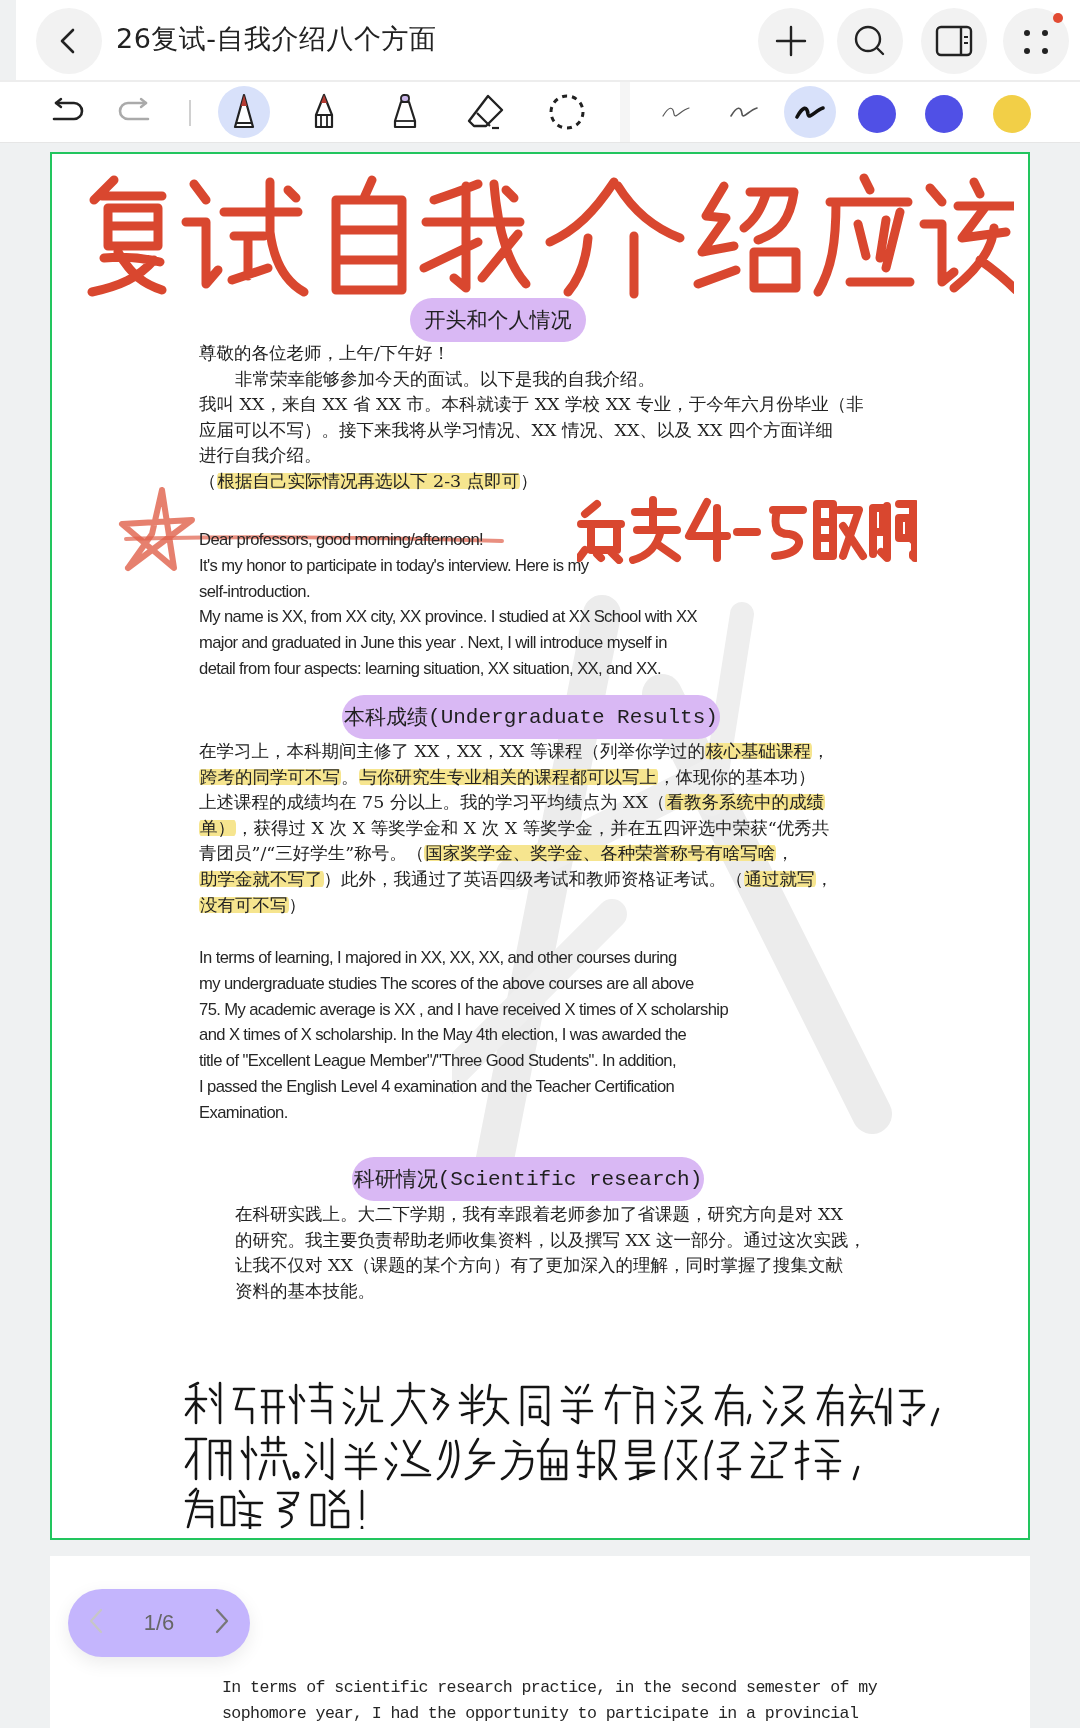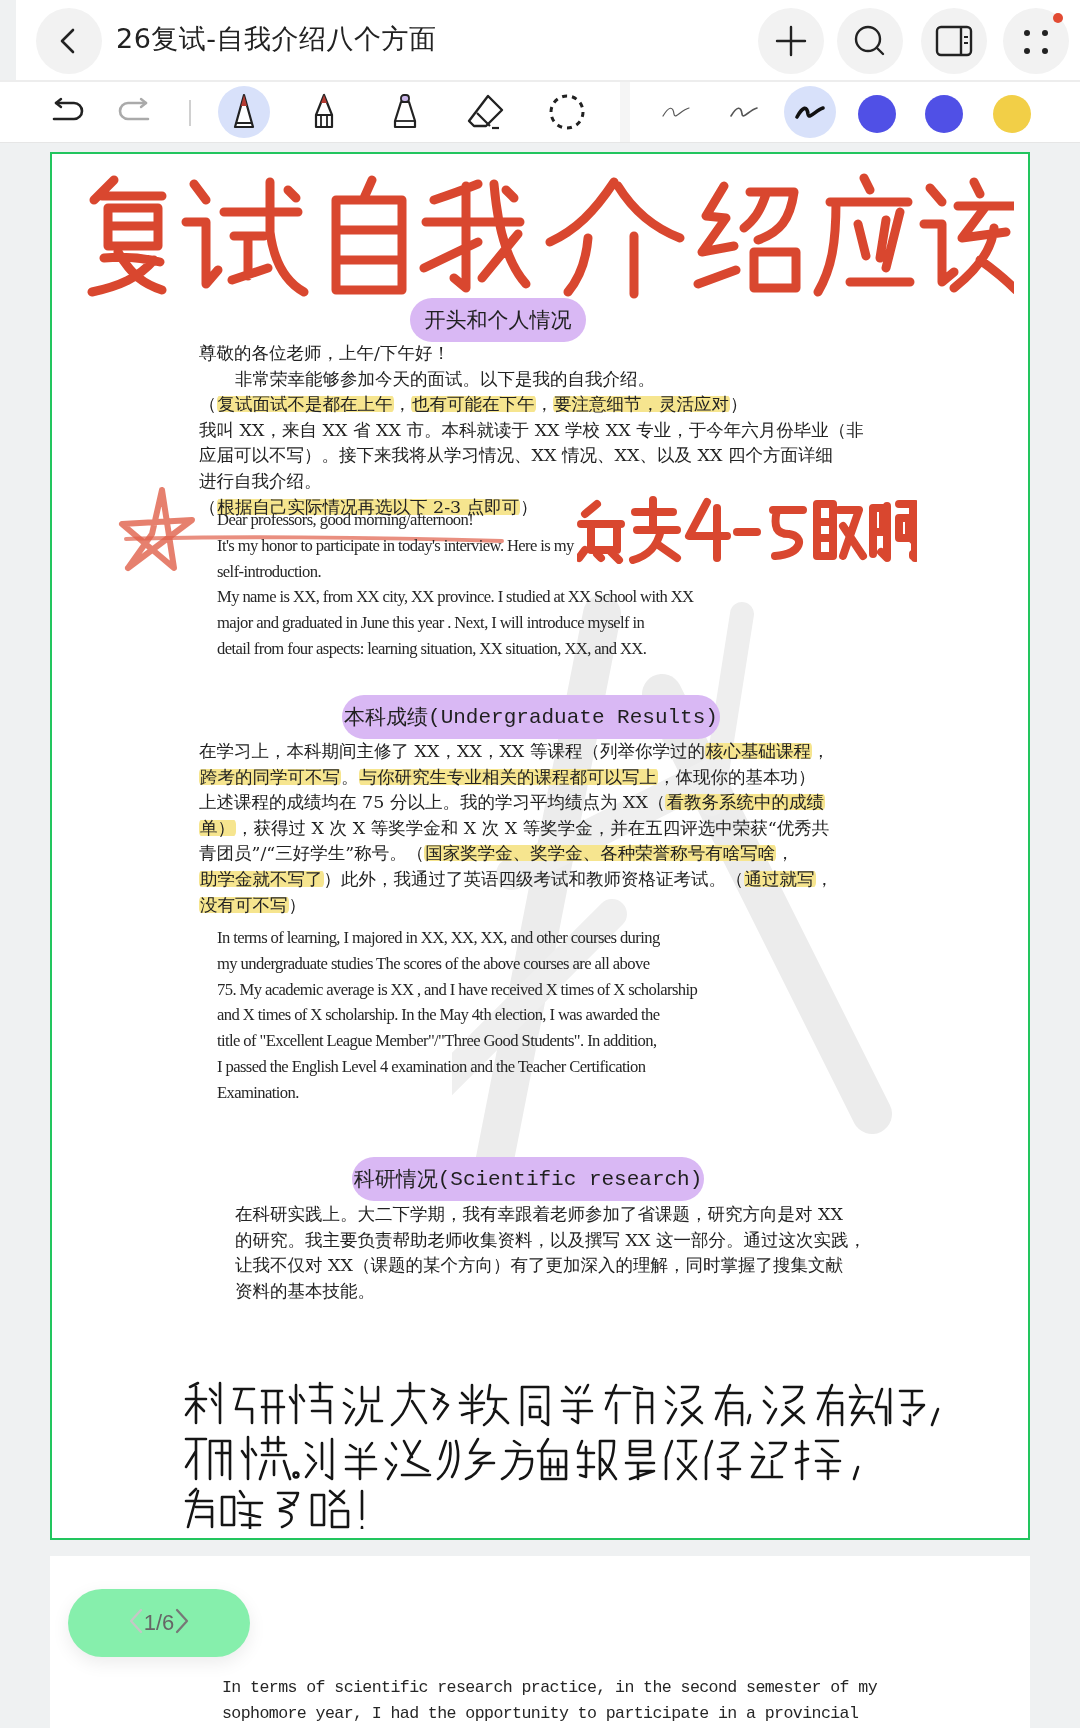--- a/index.html
+++ b/index.html
@@ -38,34 +38,34 @@
 
   .section-pill { position: absolute; height: 44px; border-radius: 24px; background: #d9b8f4;
                   display: flex; align-items: center; justify-content: center;
                   font-family: "DejaVu Sans", sans-serif; font-size: 21px; color: #1f1f1f; white-space: nowrap; }
   .section-pill .mono { font-family: "Liberation Mono", "DejaVu Sans Mono", monospace; font-size: 21px; }
 
   .para { position: absolute; left: 147px; width: 680px; font-family: "DejaVu Serif", serif; font-size: 17.5px;
           line-height: 25.6px; color: #222; }
   .para .ln { display: block; white-space: nowrap; height: 25.6px; }
   .hl { background: linear-gradient(transparent 8%, #f6e58f 8%, #f6e58f 92%, transparent 92%); border-radius: 6px; padding: 0 1px; }
-  .eng { position: absolute; left: 165px; width: 690px; font-family: Liberation Serif, serif;
-         font-size: 16.6px; line-height: 25.8px; color: #262626; letter-spacing: -0.6px; }
+  .eng { position: absolute; left: 147px; width: 690px; font-family: Liberation Sans, sans-serif;
+         font-size: 16.6px; line-height: 25.8px; color: #262626; letter-spacing: -0.6px; margin-top: 20px; }
   .eng .ln { display: block; white-space: nowrap; height: 25.8px; }
 
   .star { position: absolute; left: 66px; top: 330px; width: 80px; height: 90px; }
   .red-note { position: absolute; left: 525px; top: 340px; width: 340px; height: 70px; }
   .red-underline { position: absolute; left: 70px; top: 379px; width: 385px; height: 14px; }
 
   .handwrite { position: absolute; left: 130px; width: 770px; height: 150px; }
 
   
   .page2 { position: absolute; left: 50px; top: 1556px; width: 980px; height: 200px; background: #fff; }
-  .pager { position: absolute; left: 68px; top: 1589px; width: 182px; height: 68px; border-radius: 34px; background: #86efac;
-           box-shadow: 0 6px 18px rgba(0,0,0,0.08); display: flex; align-items: center; justify-content: center; padding: 0 20px; }
+  .pager { position: absolute; left: 68px; top: 1589px; width: 182px; height: 68px; border-radius: 34px; background: #c4b5fd;
+           box-shadow: 0 6px 18px rgba(0,0,0,0.08); display: flex; align-items: center; justify-content: space-between; padding: 0 20px; }
   .pager-label { font-family: "Liberation Sans", sans-serif; font-size: 22px; color: #666; }
   .eng2 { position: absolute; left: 197px; top: 1675px; width: 700px; font-family: "Liberation Mono", "DejaVu Sans Mono", monospace;
           font-size: 16.6px; line-height: 25.8px; color: #262626; letter-spacing: -0.6px; }
   .eng2 .ln { display: block; white-space: nowrap; margin-left: 25px; }
 </style>
 </head>
 <body>
 
 <div class="topbar">
   <div class="circle-btn back-btn">
@@ -211,21 +211,20 @@
     </g>
   </svg>
 
   <div class="section-pill" style="left:358px; top:144px; width:176px;">
     <span>开头和个人情况</span>
   </div>
 
   <div class="para" style="top:187px;">
     <span class="ln">尊敬的各位老师，上午/下午好！</span>
     <span class="ln" style="padding-left:36px;">非常荣幸能够参加今天的面试。以下是我的自我介绍。</span>
-    <span class="ln">（<span class="hl">复试面试不是都在上午</span>，<span class="hl">也有可能在下午</span>，<span class="hl">要注意细节，灵活应对</span>）</span>
     <span class="ln">我叫 XX，来自 XX 省 XX 市。本科就读于 XX 学校 XX 专业，于今年六月份毕业（非</span>
     <span class="ln">应届可以不写）。接下来我将从学习情况、XX 情况、XX、以及 XX 四个方面详细</span>
     <span class="ln">进行自我介绍。</span>
     <span class="ln">（<span class="hl">根据自己实际情况再选以下 2-3 点即可</span>）</span>
   </div>
 
   <svg class="star" viewBox="0 0 80 90">
     <path d="M44 6 L34 50 L10 84 M44 6 L56 84 L4 40 L74 36 L10 84" fill="none" stroke="#e0604a" stroke-width="6" stroke-linecap="round" stroke-linejoin="round" opacity="0.8"></path>
   </svg>
   <svg class="red-underline" viewBox="0 0 385 14">

